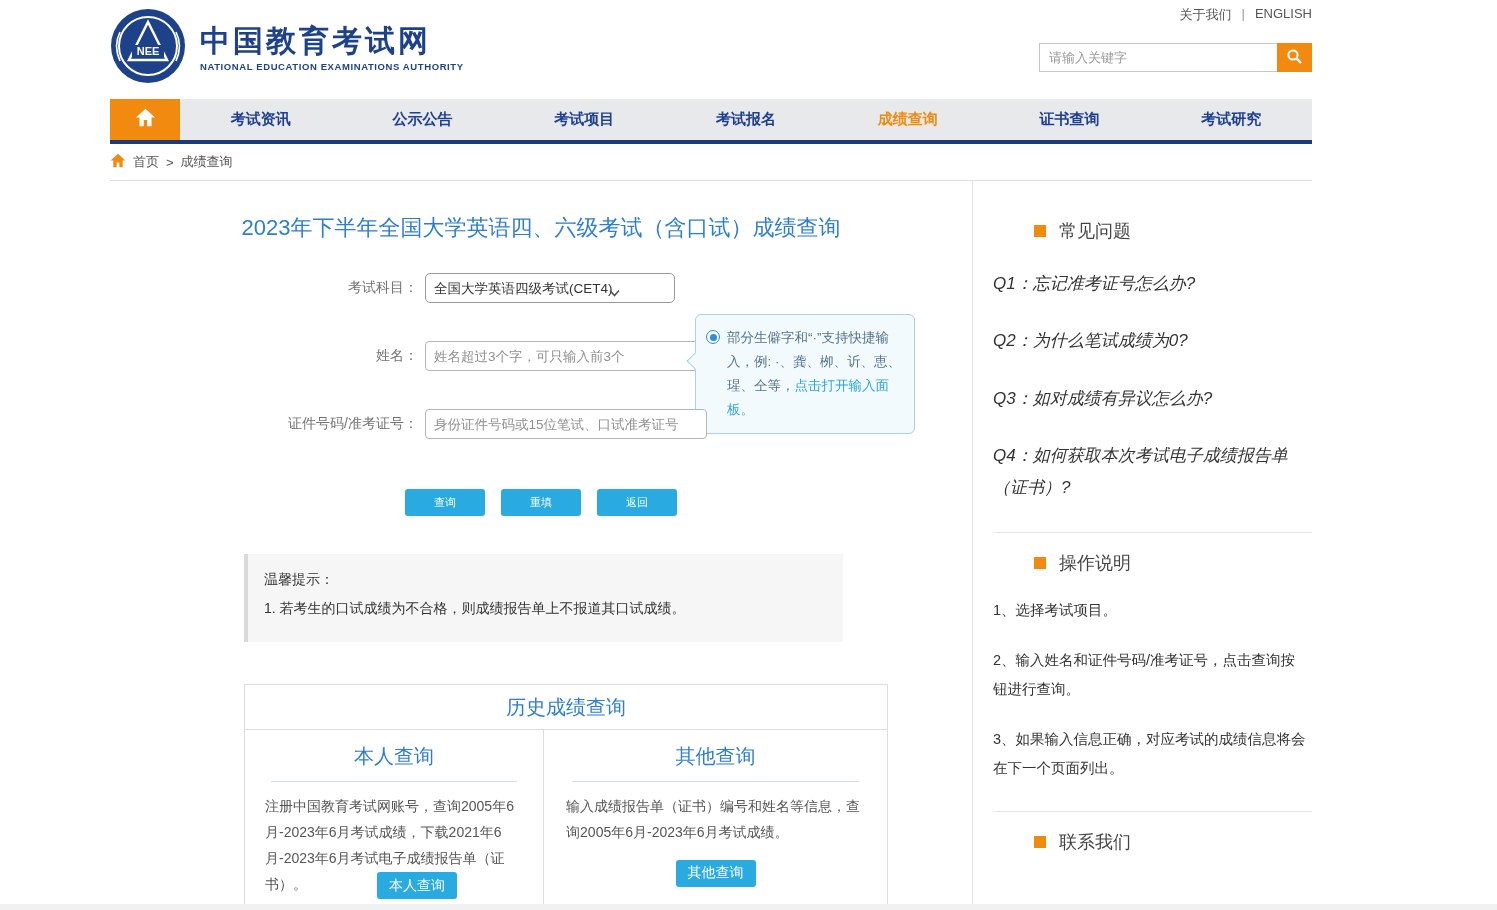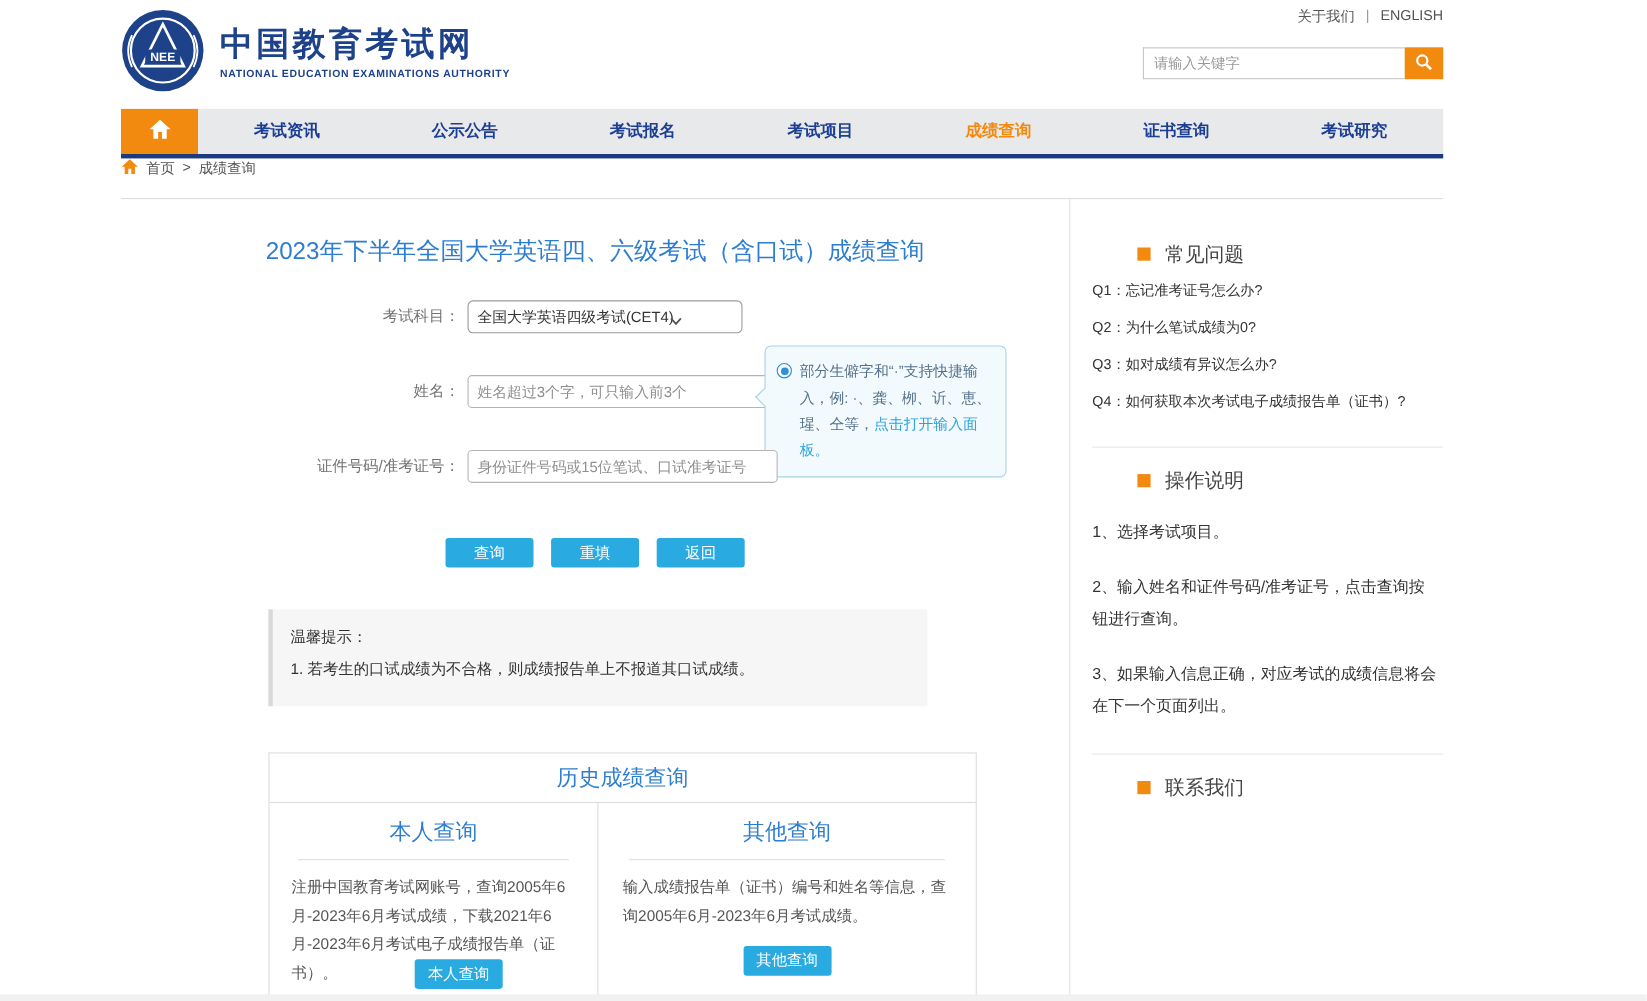--- a/index.html
+++ b/index.html
@@ -30,21 +30,21 @@
   
   .nav { margin-left:110px; width:1202px; height:45px; background:#e8e9eb;
     border-bottom:4px solid #1b3a80; display:flex; align-items:stretch; }
   .nav-home { width:70px; background:#f28a0f; display:flex; align-items:center; justify-content:center; cursor:pointer; }
   .nav-item { flex:1; display:flex; align-items:center; justify-content:center;
     font-size:15px; font-weight:bold; color:#1c3f94; text-decoration:none; cursor:pointer; }
   .nav-item.active { color:#f28a0f; }
 
   
   .breadcrumb { margin-left:110px; width:1202px; height:37px; border-bottom:1px solid #ddd;
-    display:flex; align-items:flex-start; gap:7px; font-size:13px; color:#555; }
+    display:flex; align-items:center; gap:7px; font-size:13px; color:#555; }
   .breadcrumb a { color:#555; text-decoration:none; cursor:pointer; }
 
   
   .content { margin-left:110px; width:1202px; display:flex; min-height:729px; }
   .main { width:863px; border-right:1px solid #e2e2e2; }
   .sidebar { flex:1; padding:20px 0 0 20px; }
 
   
   .page-title { margin-top:32px; text-align:center; font-size:22px; font-weight:400; color:#2e7ed0; }
   .query-form { margin-top:30px; }
@@ -69,21 +69,21 @@
     background:#f3fafd; border-left:1px solid #a8d2e8; border-bottom:1px solid #a8d2e8;
     transform:rotate(45deg); }
   .tooltip-inner { display:flex; gap:7px; }
   .radio-icon { flex:0 0 auto; width:14px; height:14px; margin-top:4px; border-radius:50%;
     border:1.5px solid #2f8fd6; display:flex; align-items:center; justify-content:center; }
   .radio-icon::after { content:""; width:7px; height:7px; border-radius:50%; background:#2f8fd6; }
   .tooltip a { color:#2ba3e0; text-decoration:none; cursor:pointer; }
 
   .btn-row { display:flex; justify-content:center; gap:16px; margin-top:50px; }
   .btn-cyan { width:80px; height:27px; background:#29abe2; color:#fff; border:none;
-    border-radius:3px; font-size:14px; cursor:pointer;
+    border-radius:3px; font-size:11px; cursor:pointer;
     font-family:"Liberation Sans","DejaVu Sans",sans-serif; }
 
   
   .tips { margin:38px 0 0 134px; width:599px; background:#f6f6f7;
     border-left:4px solid #d9d9d9; padding:17px 20px 24px 16px; }
   .tips-title { font-size:14px; color:#333; margin-bottom:11px; }
   .tips-line { font-size:14px; color:#333; }
 
   
   .history { margin:42px 0 0 134px; width:644px; border:1px solid #ddd; }
@@ -101,21 +101,21 @@
     font-family:"Liberation Sans","DejaVu Sans",sans-serif; }
   .history-col .btn-block { display:block; width:80px; height:27px; background:#29abe2; color:#fff;
     border:none; border-radius:3px; font-size:14px; cursor:pointer; margin:14px auto 0 auto;
     font-family:"Liberation Sans","DejaVu Sans",sans-serif; }
 
   
   .side-heading { display:flex; align-items:center; gap:13px; margin-top:18px;margin-left:41px; }
   .side-heading .sq { width:12px; height:12px; background:#f28a0f; }
   .side-heading .txt { font-size:18px; color:#444; }
   .faq-list { list-style:none; margin-top:6px; }
-  .faq-list li { margin-top:9px; font-size:13px; color:#333; line-height:1.9; cursor:pointer; padding-right:6px; }
+  .faq-list li { margin-top:25px; font-size:17px; color:#333; line-height:1.9; cursor:pointer; padding-right:6px;font-style:italic; }
   .side-sep { border:none; border-top:1px solid #e5e5e5; margin:28px 0 0 0; }
   .instr-list { list-style:none; margin-top:8px; }
   .instr-list li { margin-top:21px; font-size:14.5px; color:#333; line-height:2.0; padding-right:4px; }
 
   .footer-strip { position:absolute; left:0; bottom:0; width:1497px; height:6px; background:#f1f1f1; }
 </style>
 </head>
 <body>
 
 <div class="page">
@@ -161,22 +161,22 @@
   <div class="nav">
     <div class="nav-home">
       <span>
         <svg width="21" height="19" viewBox="0 0 24 22">
           <path d="M12 1 L23 11 H19 V21 H14 V14 H10 V21 H5 V11 H1 Z" fill="#fff"></path>
         </svg>
       </span>
     </div>
     <a class="nav-item">考试资讯</a>
     <a class="nav-item">公示公告</a>
+    <a class="nav-item">考试项目</a>
     <a class="nav-item">考试报名</a>
-    <a class="nav-item">考试项目</a>
     <a class="nav-item active">成绩查询</a>
     <a class="nav-item">证书查询</a>
     <a class="nav-item">考试研究</a>
   </div>
 
   <div class="breadcrumb">
     <span>
       <svg width="16" height="15" viewBox="0 0 24 22">
         <path d="M12 1 L23 11 H19 V21 H14 V14 H10 V21 H5 V11 H1 Z" fill="#f28a0f"></path>
       </svg>

